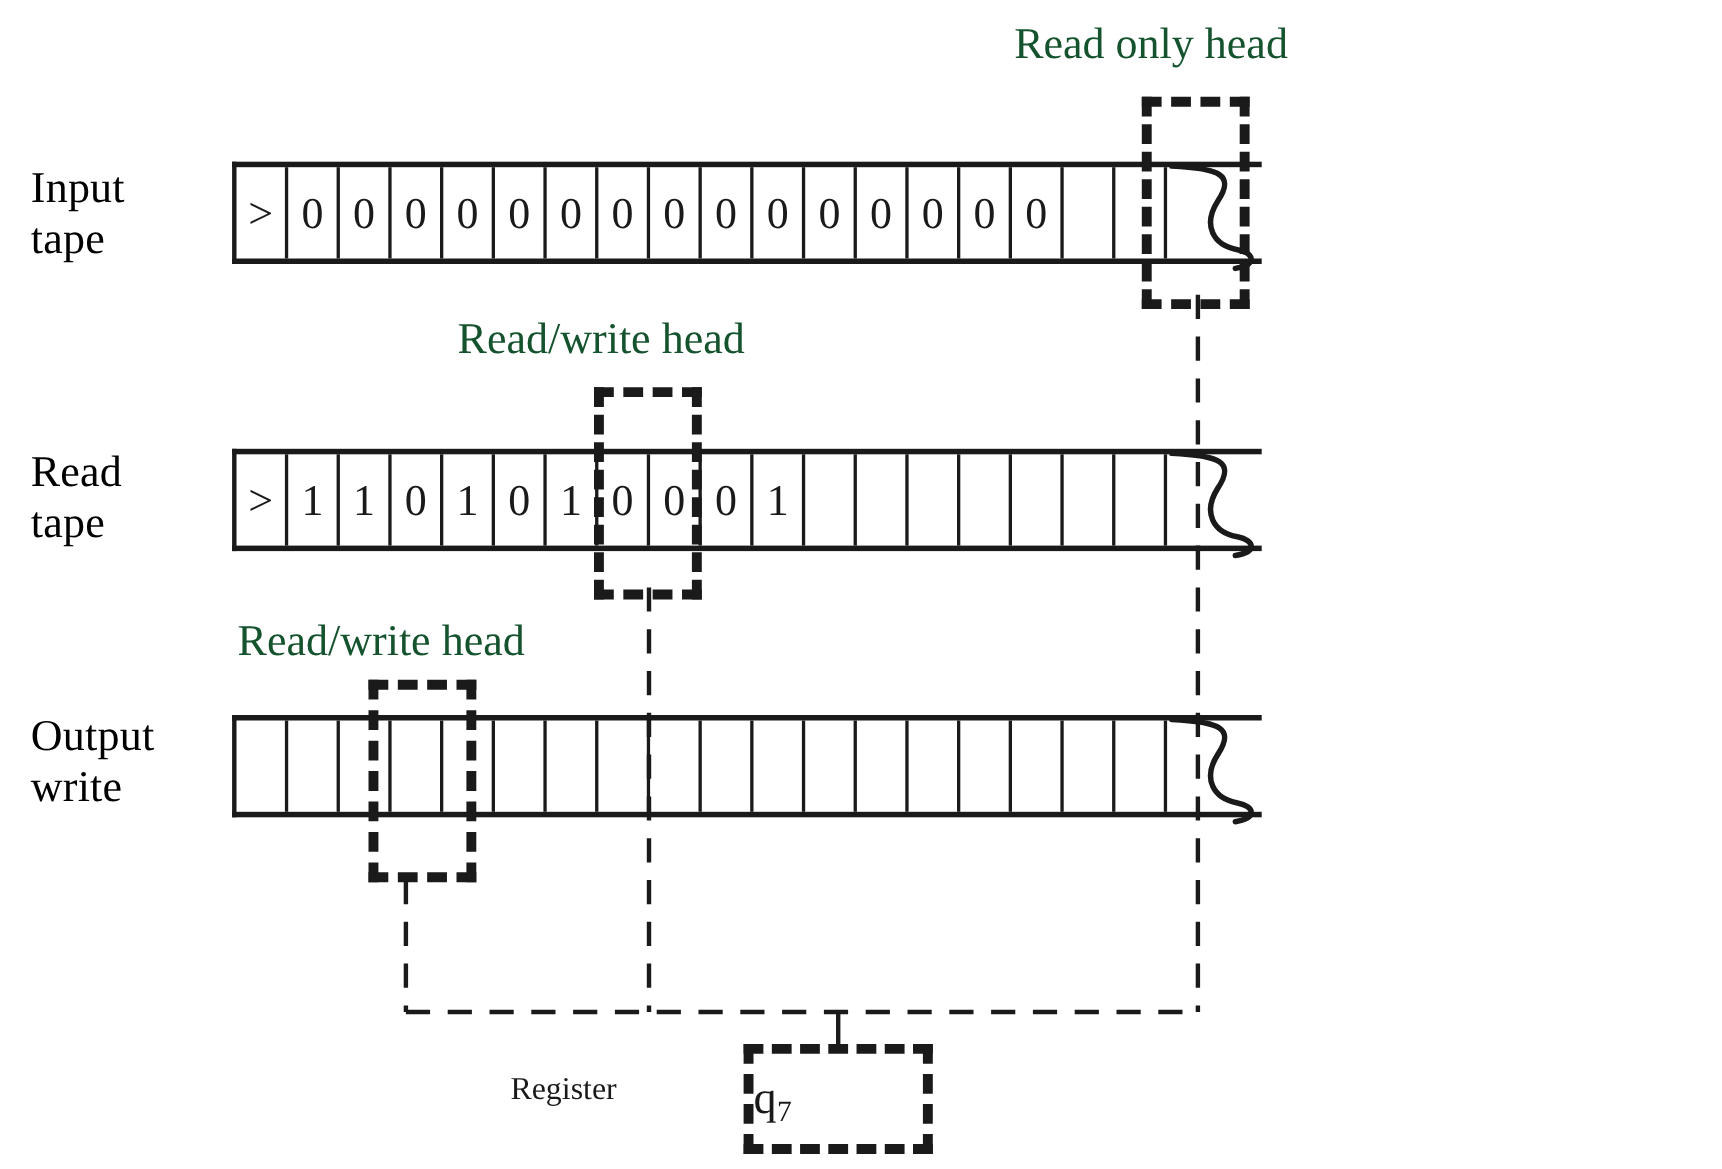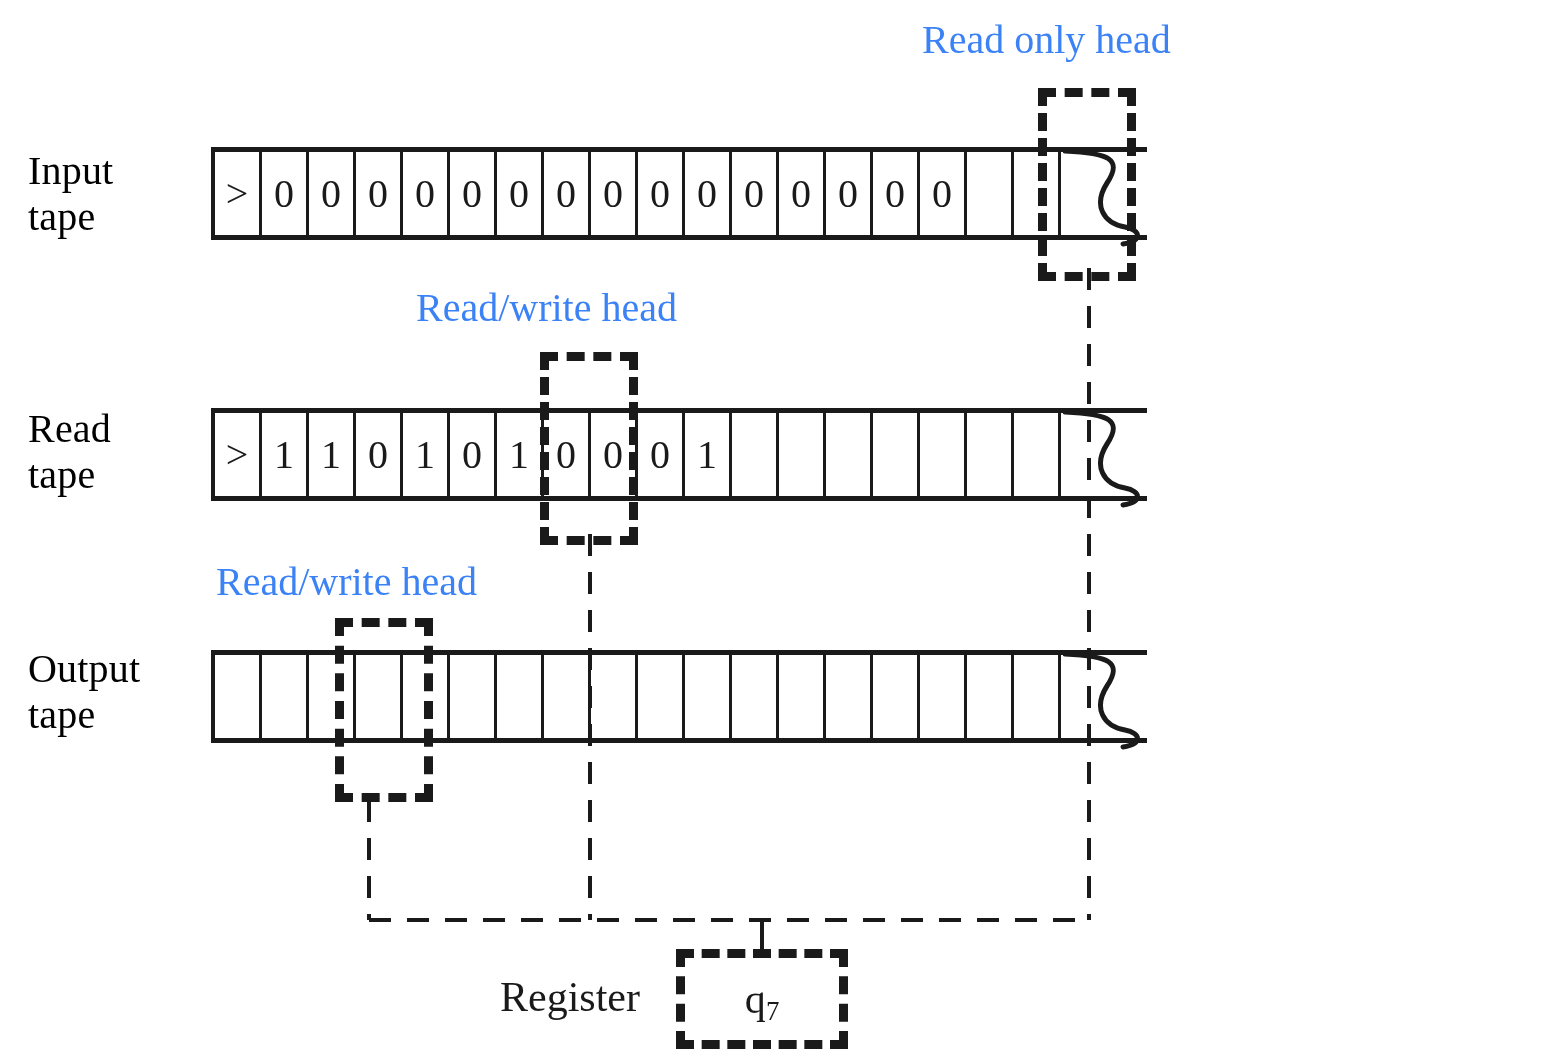--- a/index.html
+++ b/index.html
@@ -27,21 +27,21 @@
     color: #000000;
     white-space: pre-line;
     letter-spacing: 0.2px;
   }
 
   
   .head-caption {
     font-size: 40px;
     line-height: 44px;
     white-space: nowrap;
-    color: #3b82f6;
+    color: #14532d;
   }
 
   
   .tape {
     position: absolute;
     height: 93px;
     border-top: 5px solid #1a1a1a;
     border-bottom: 5px solid #1a1a1a;
     border-left: 4px solid #1a1a1a;
     box-sizing: border-box;
@@ -86,32 +86,31 @@
   .wires {
     position: absolute;
     left: 0; top: 0;
     width: 1565px;
     height: 1063px;
     pointer-events: none;
   }
 
   
   .register-label {
-    font-size: 42px;
+    font-size: 29px;
     line-height: 1;
     white-space: nowrap;
-    margin-left: 36px;
   }
   .register-box {
     position: absolute;
     box-sizing: border-box;
     border: 9px dashed #1a1a1a;
     display: flex;
     align-items: center;
-    justify-content: center;
+    justify-content: flex-start;
   }
   .register-value {
     font-size: 42px;
     line-height: 1;
     color: #1a1a1a;
   }
   .register-value sub {
     font-size: 0.64em;
     vertical-align: baseline;
     position: relative;
@@ -122,21 +121,21 @@
 </head>
 <body>
 
 <div id="canvas">
 
   <div class="abs row-label" style="left:28px; top:148px;">Input
 tape</div>
   <div class="abs row-label" style="left:28px; top:406px;">Read
 tape</div>
   <div class="abs row-label" style="left:28px; top:646px;">Output
-tape</div>
+write</div>
 
   <div class="abs head-caption" style="left:922px; top:18px;">Read only head</div>
   <div class="abs head-caption" style="left:416px; top:286px;">Read/write head</div>
   <div class="abs head-caption" style="left:216px; top:560px;">Read/write head</div>
 
   <svg class="wires" viewBox="0 0 1565 1063" xmlns="http://www.w3.org/2000/svg">
     <g fill="none" stroke="#1a1a1a" stroke-width="4" stroke-dasharray="22,16">
 
       <path d="M 1089 268 L 1089 920"></path>
 

